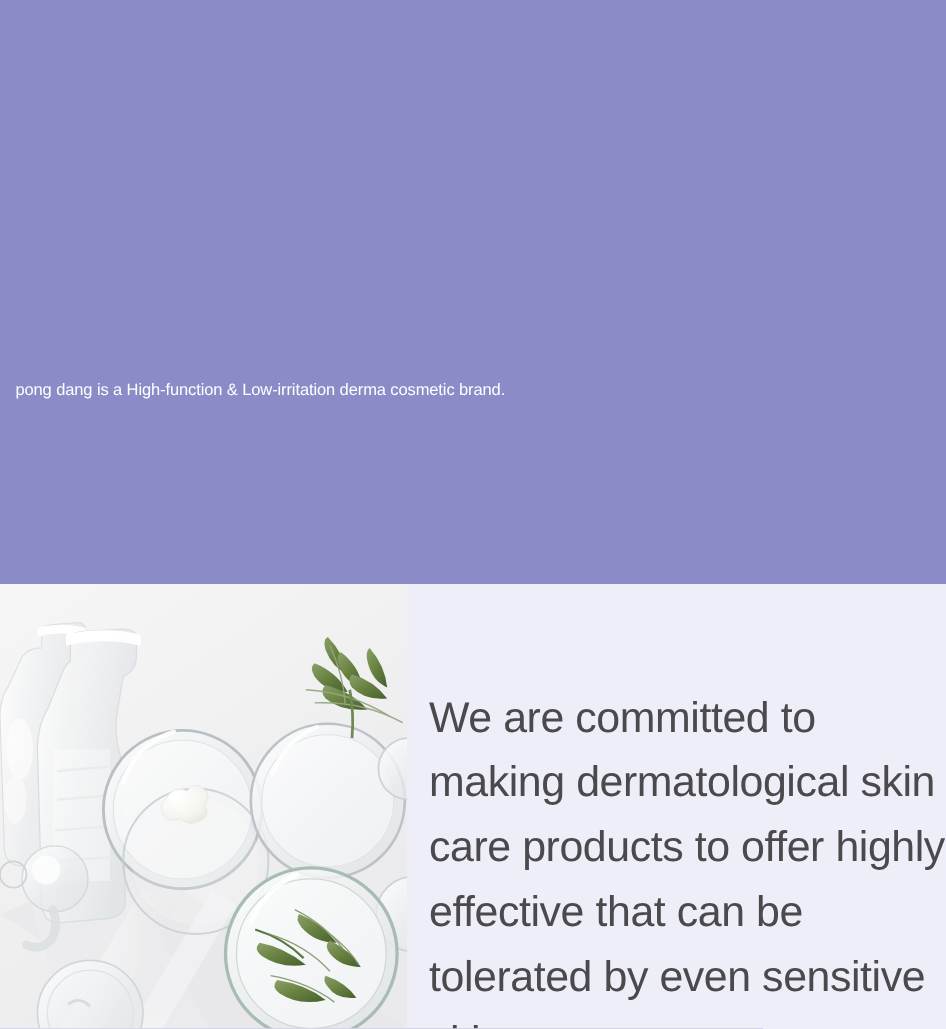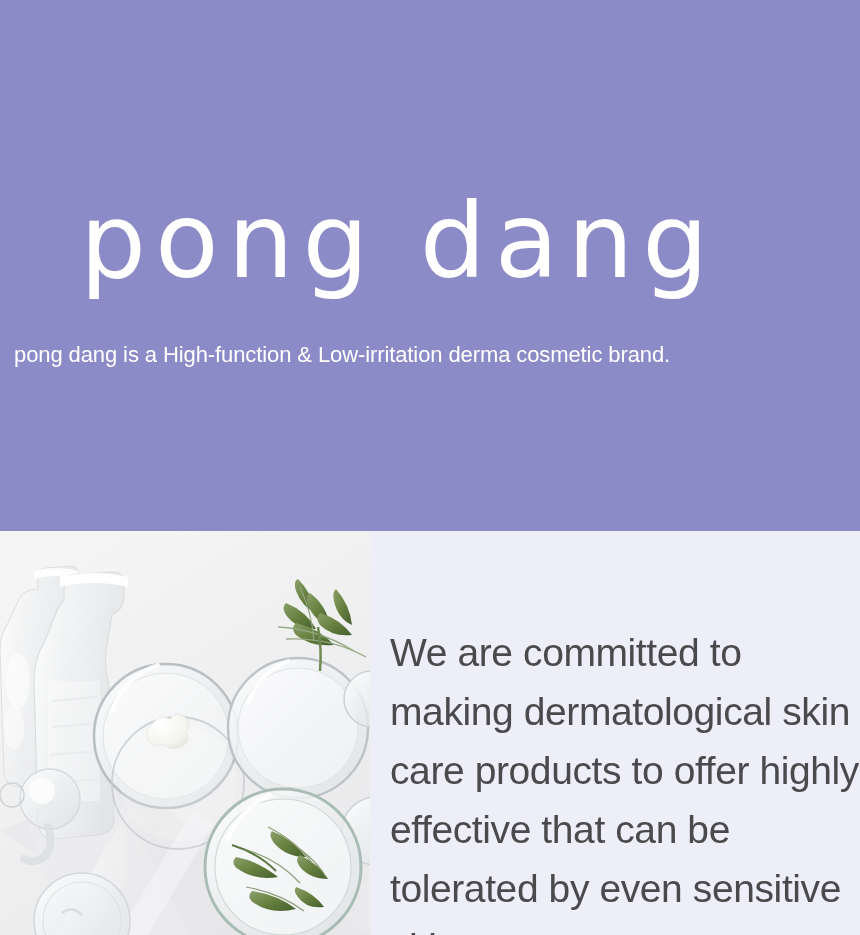--- a/index.html
+++ b/index.html
@@ -47,21 +47,21 @@
     white-space: nowrap;
   }
 
   .hero-tagline {
     position: absolute;
     left: 14px;
     top: 338px;
     width: 846px;
     color: #ffffff;
     font-family: "Liberation Sans", sans-serif;
-    font-size: 22px;
+    font-size: 15px;
     font-weight: 400;
     line-height: 34px;
     letter-spacing: -0.1px;
     white-space: nowrap;
   }
 
   
   .lower {
     position: relative;
     display: flex;
@@ -103,21 +103,20 @@
     line-height: 59px;
     letter-spacing: -0.4px;
   }
 </style>
 </head>
 <body>
 
 <div class="page">
 
   <section class="hero">
-    <h1 class="brand-logo">pong dang</h1>
     <p class="hero-tagline">pong dang is a High-function &amp; Low-irritation derma cosmetic brand.</p>
   </section>
 
   <section class="lower">
 
     <div class="photo-panel">
       <svg width="370" height="404" viewBox="0 0 370 404">
         <defs>
           <linearGradient id="surfaceGrad" x1="0" y1="0" x2="0.6" y2="1">
             <stop offset="0%" stop-color="#f6f6f7"></stop>

